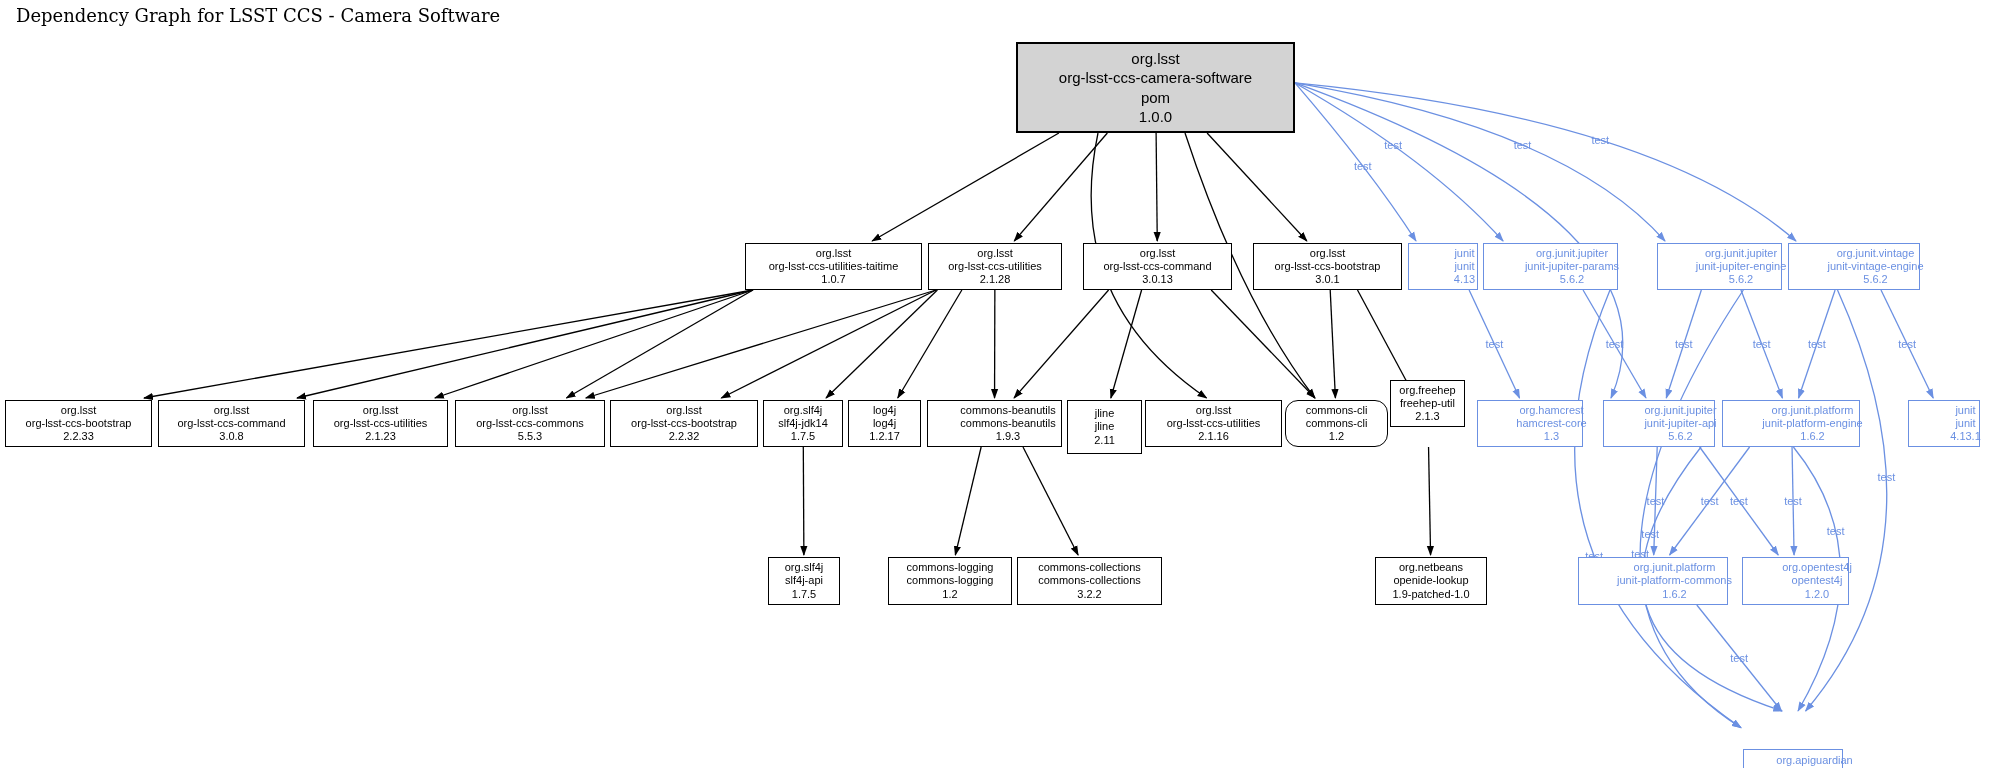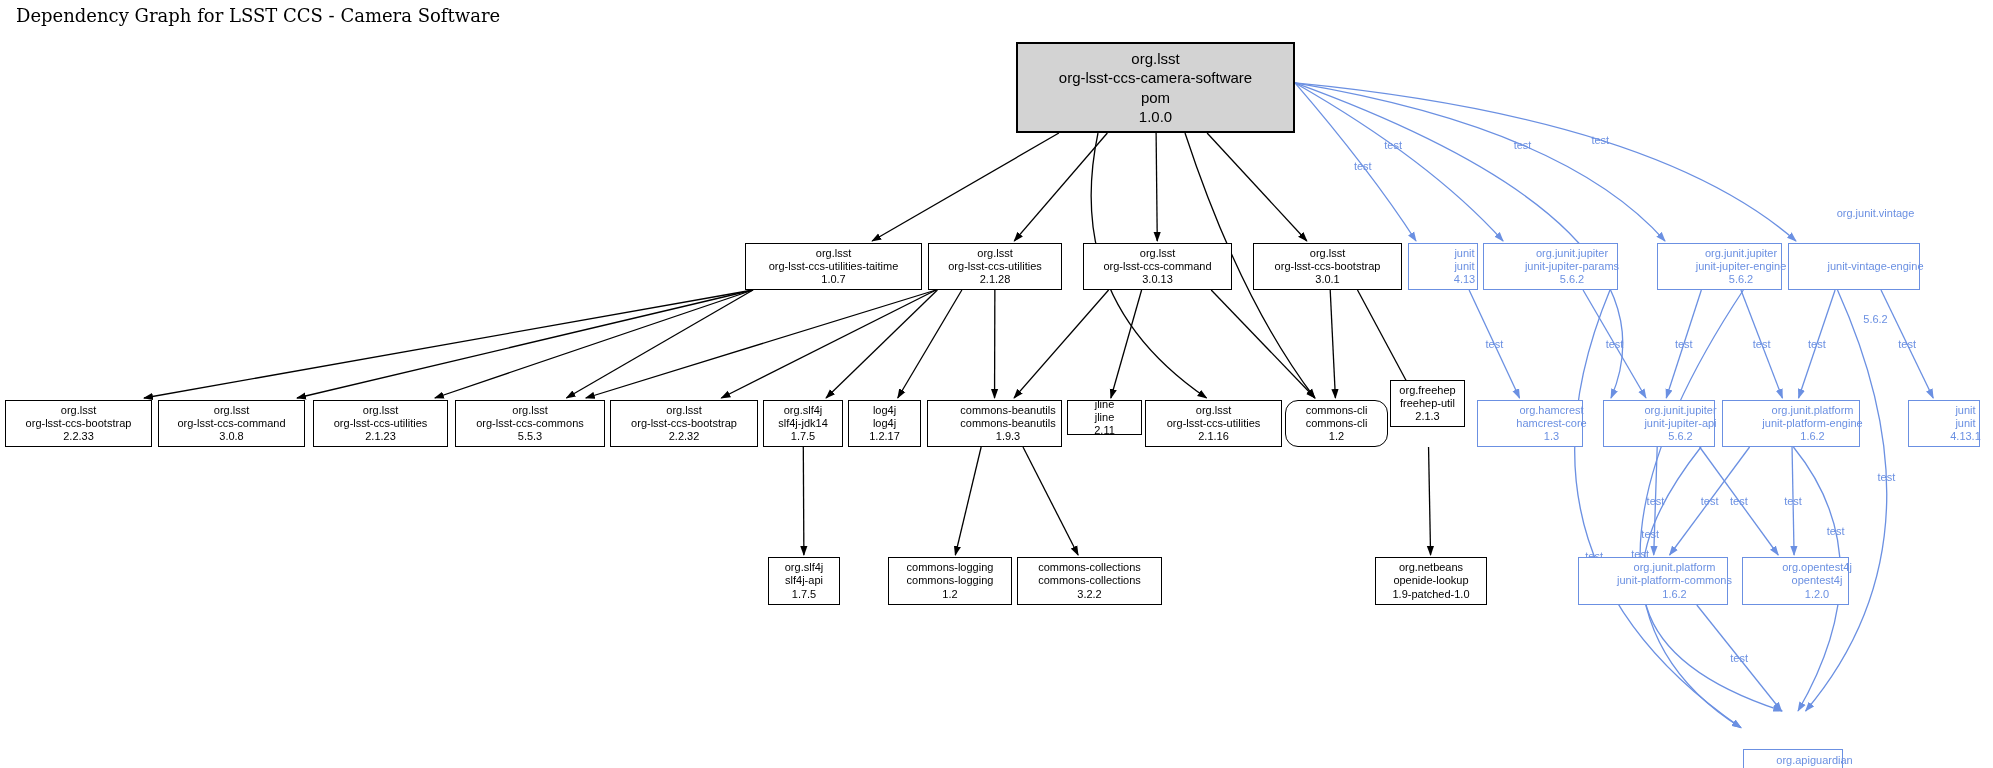--- a/index.html
+++ b/index.html
@@ -135,21 +135,21 @@
       <div class="node test" style="left: 1483px; top: 243px; width: 135px; height: 47px;">
         <div class="nline">org.junit.jupiter</div>
         <div class="nline">junit-jupiter-params</div>
         <div class="nline">5.6.2</div>
       </div>
       <div class="node test" style="left: 1657px; top: 243px; width: 125px; height: 47px;">
         <div class="nline">org.junit.jupiter</div>
         <div class="nline">junit-jupiter-engine</div>
         <div class="nline">5.6.2</div>
       </div>
-      <div class="node test" style="left: 1788px; top: 243px; width: 132px; height: 47px; gap: 40px;">
+      <div class="node test" style="left: 1788px; top: 243px; width: 132px; height: 47px;">
         <div class="nline">org.junit.vintage</div>
         <div class="nline">junit-vintage-engine</div>
         <div class="nline">5.6.2</div>
       </div>
       <div class="node" style="left: 5px; top: 400px; width: 147px; height: 47px;">
         <div class="nline">org.lsst</div>
         <div class="nline">org-lsst-ccs-bootstrap</div>
         <div class="nline">2.2.33</div>
       </div>
       <div class="node" style="left: 158px; top: 400px; width: 147px; height: 47px;">
@@ -180,21 +180,21 @@
       <div class="node" style="left: 848px; top: 400px; width: 73px; height: 47px;">
         <div class="nline">log4j</div>
         <div class="nline">log4j</div>
         <div class="nline">1.2.17</div>
       </div>
       <div class="node" style="left: 927px; top: 400px; width: 135px; height: 47px; padding-left: 27px;">
         <div class="nline">commons-beanutils</div>
         <div class="nline">commons-beanutils</div>
         <div class="nline">1.9.3</div>
       </div>
-      <div class="node" style="left: 1067px; top: 400px; width: 75px; height: 35px;">
+      <div class="node" style="left: 1067px; top: 400px; width: 75px; height: 54px;">
         <div class="nline">jline</div>
         <div class="nline">jline</div>
         <div class="nline">2.11</div>
       </div>
       <div class="node" style="left: 1145px; top: 400px; width: 137px; height: 47px;">
         <div class="nline">org.lsst</div>
         <div class="nline">org-lsst-ccs-utilities</div>
         <div class="nline">2.1.16</div>
       </div>
       <div class="node" style="left: 1285px; top: 400px; width: 103px; height: 47px; border-radius: 13px;">

